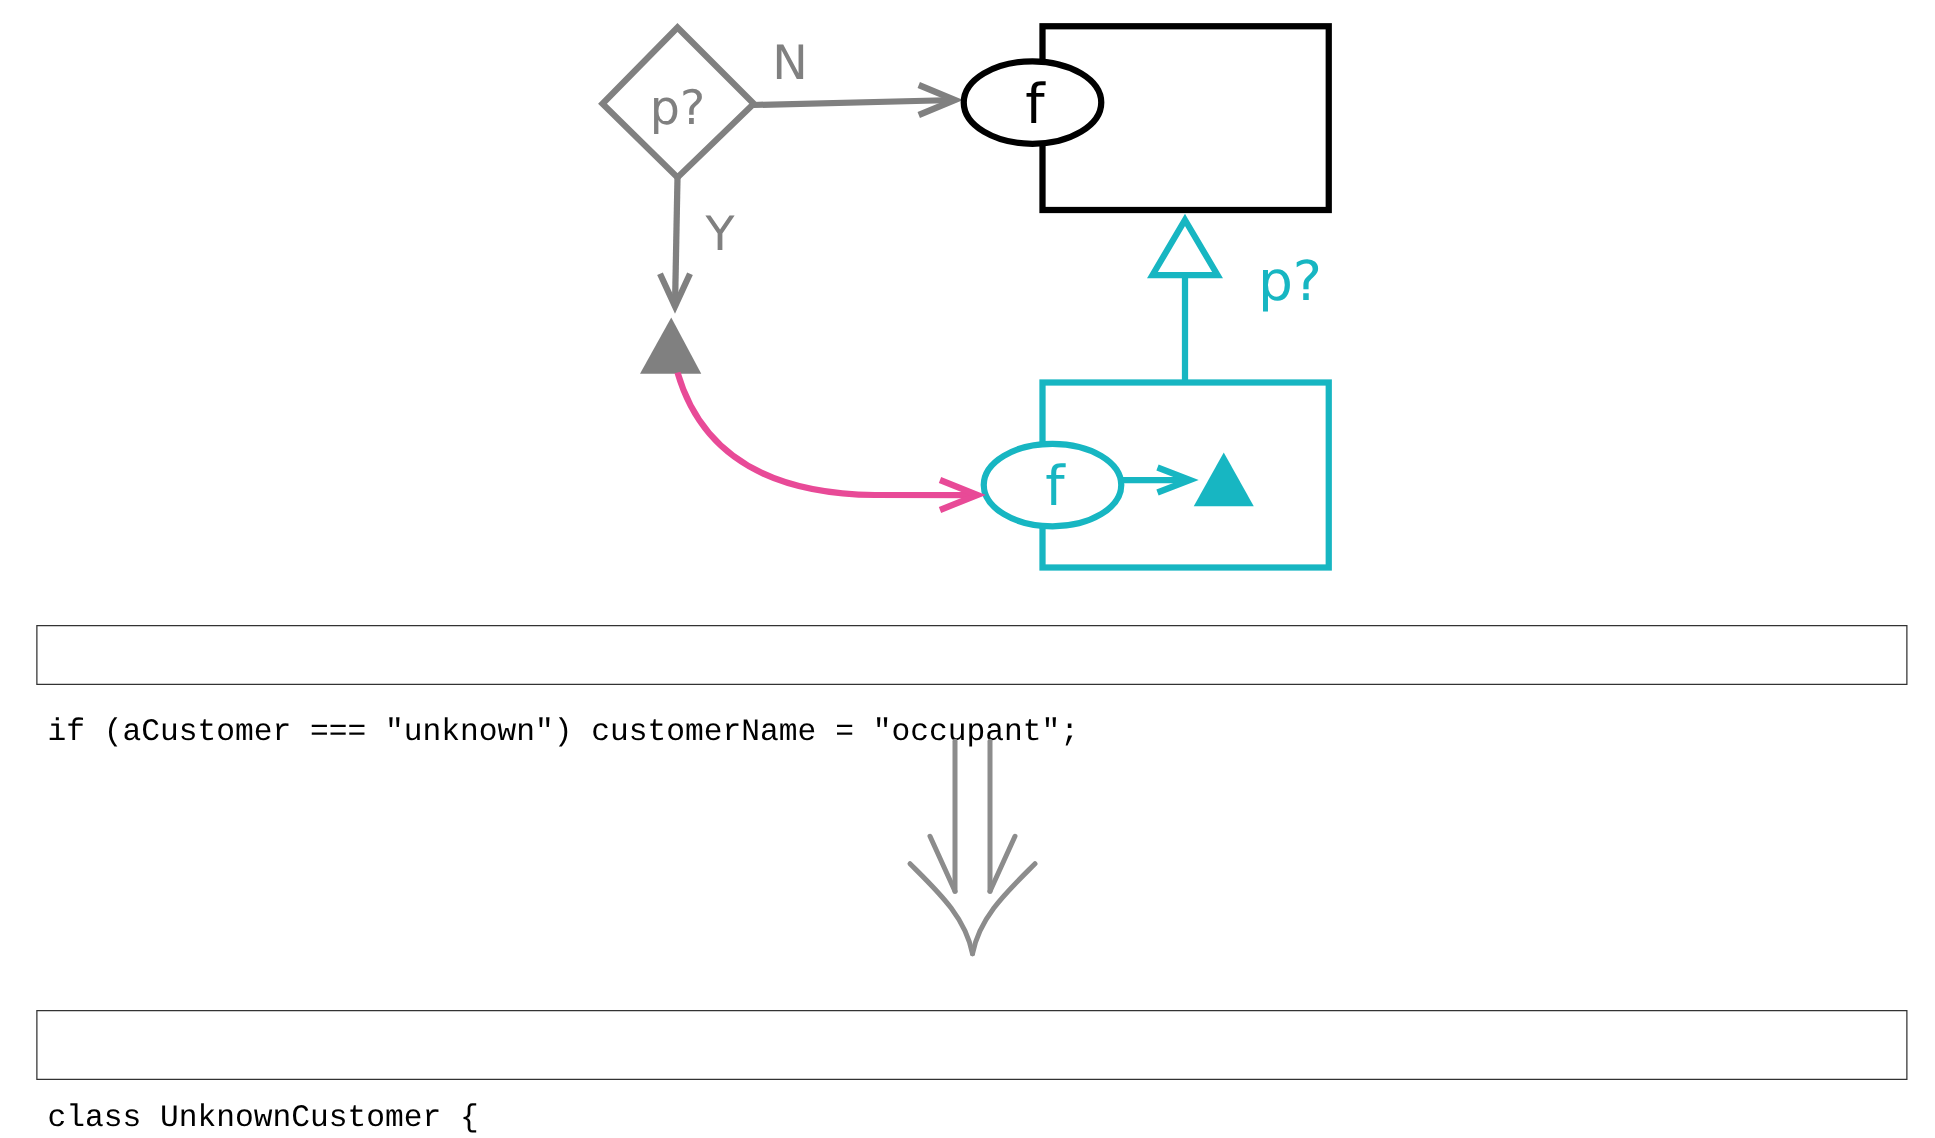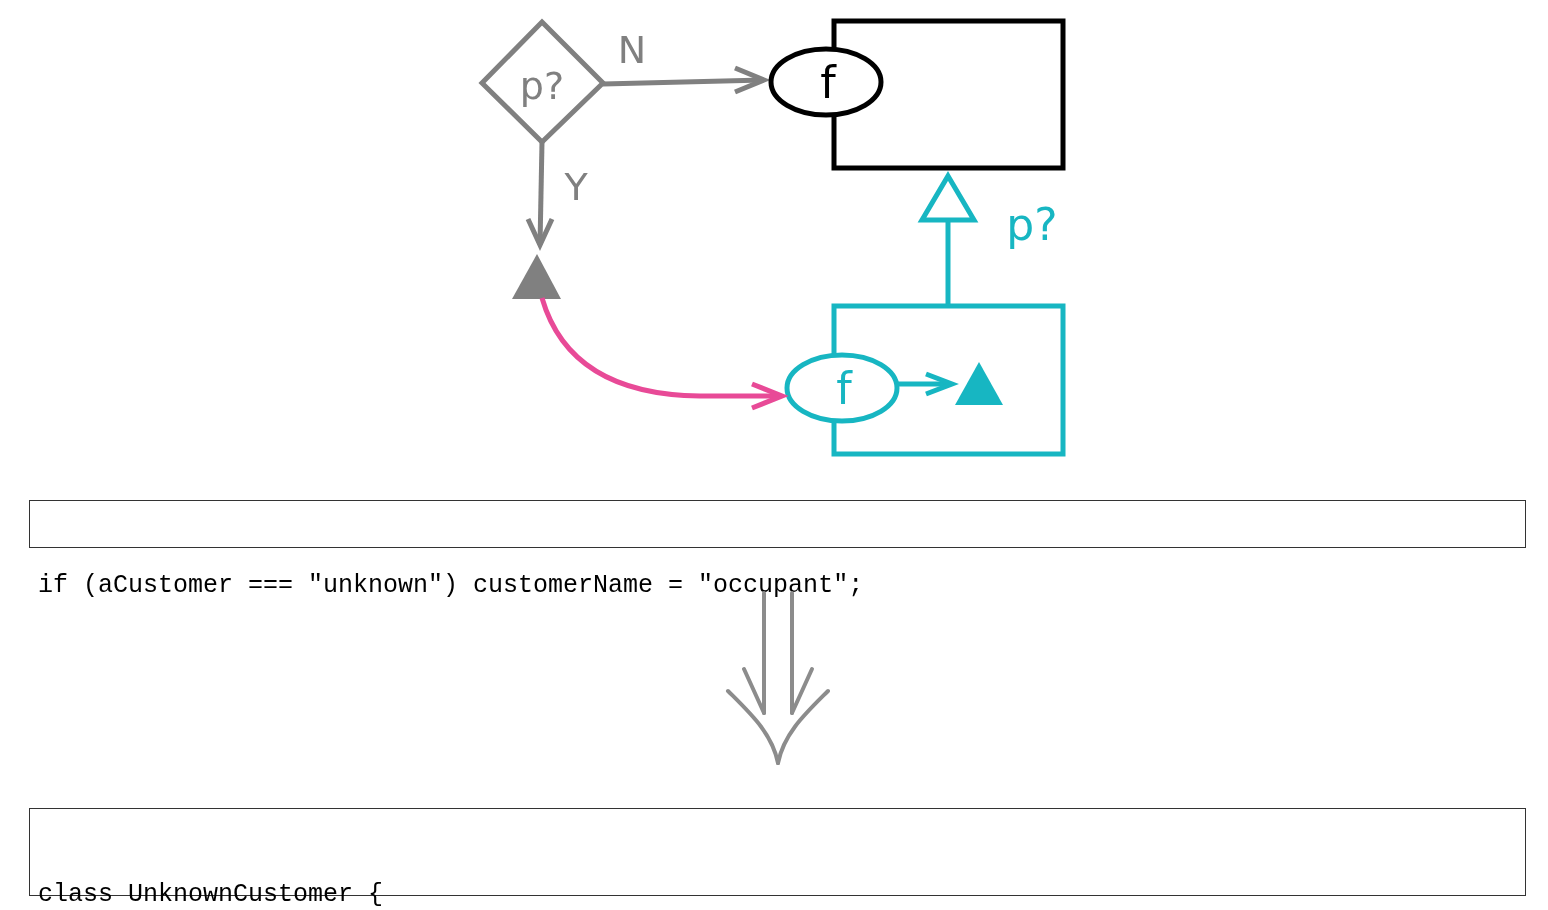--- a/index.html
+++ b/index.html
@@ -34,21 +34,21 @@
     padding-left: 8px;
     line-height: 31px;
   }
   #code-before {
     top: 500px;
     height: 48px;
     padding-top: 7px;
   }
   #code-after {
     top: 808px;
-    height: 88px;
+    height: 56px;
     padding-top: 8px;
   }
   .code-line {
     display: block;
   }
   #refactor-arrow {
     position: absolute;
     left: 720px;
     top: 585px;
     width: 120px;

